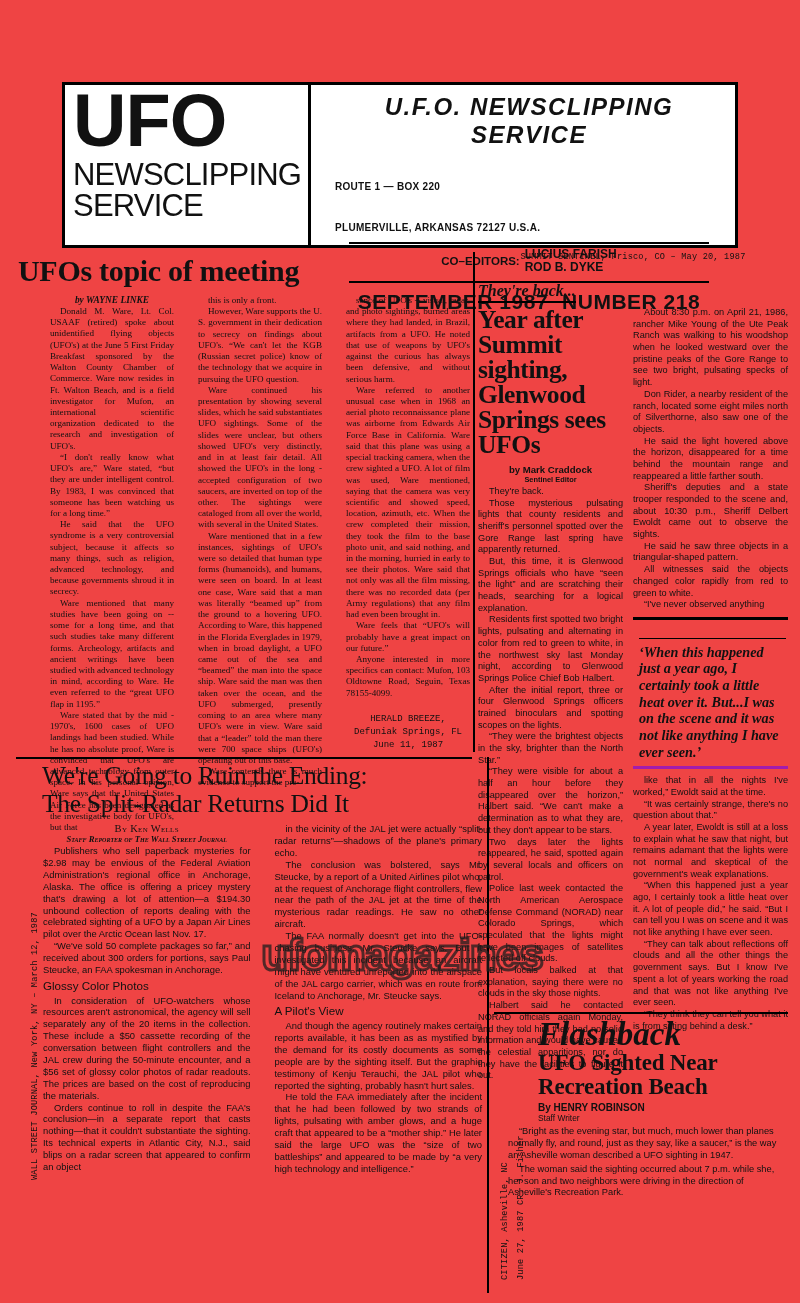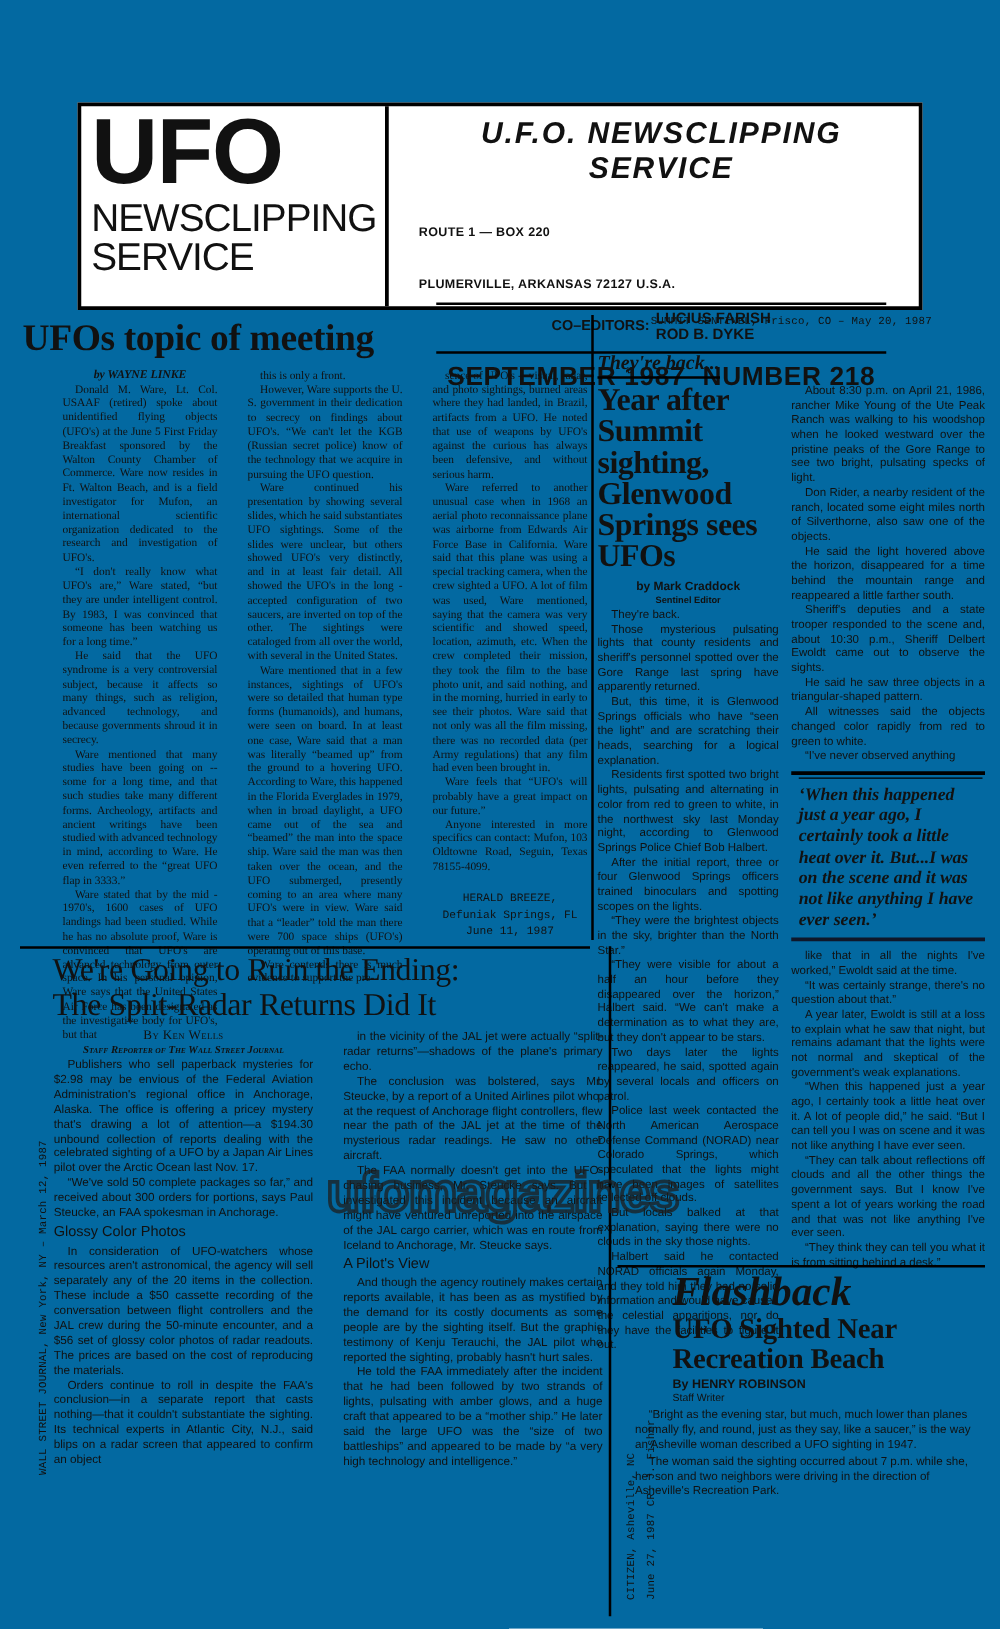--- a/index.html
+++ b/index.html
@@ -10,21 +10,21 @@
   }
   body {
     font-family: "Liberation Serif", serif;
     color: #111;
   }
   .page {
     position: relative;
     width: 800px;
     height: 1303px;
     margin: 0 auto;
-    background: #0369a1;
+    background: #ef4444;
     overflow: hidden;
   }
 
   
   .masthead {
     position: absolute;
     left: 62px; top: 82px;
     width: 676px; height: 166px;
     border: 3px solid #000;
     box-sizing: border-box;
@@ -223,22 +223,22 @@
     font-size: 9.2px;
     line-height: 1.27;
     text-align: justify;
     -webkit-hyphens: auto;
     hyphens: auto;
   }
   .sans-col p { margin: 0; text-indent: 11px; }
 
   .pullquote {
     border-top: 3px solid #000;
-    border-bottom: 3px solid #0f172a;
-    padding: 6px 2px 6px 6px;
+    border-bottom: 3px solid #a21caf;
+    padding: 22px 2px 6px 6px;
     margin: 6px 0 6px 0;
     font-family: "Liberation Serif", serif;
     font-style: italic;
     font-weight: bold;
     font-size: 14.2px;
     line-height: 1.17;
   }
   .pq-inner { border-top: 1px solid #000; padding-top: 5px; margin-top: -4px;}
 
   
@@ -409,21 +409,21 @@
 
   <div class="art1">
     <div class="art1-head">UFOs topic of meeting</div>
     <div class="art1-cols">
       <div>
         <div class="byline1">by WAYNE LINKE</div>
         <div class="col-text">
             <p>Donald M. Ware, Lt. Col. USAAF (retired) spoke about unidentified flying objects (UFO's) at the June 5 First Friday Breakfast sponsored by the Walton County Chamber of Commerce. Ware now resides in Ft. Walton Beach, and is a field investigator for Mufon, an international scientific organization dedicated to the research and investigation of UFO's.</p>
             <p>“I don't really know what UFO's are,” Ware stated, “but they are under intelligent control. By 1983, I was convinced that someone has been watching us for a long time.”</p>
             <p>He said that the UFO syndrome is a very controversial subject, because it affects so many things, such as religion, advanced technology, and because governments shroud it in secrecy.</p>
-            <p>Ware mentioned that many studies have been going on -- some for a long time, and that such studies take many different forms. Archeology, artifacts and ancient writings have been studied with advanced technology in mind, according to Ware. He even referred to the “great UFO flap in 3333.”</p>
+            <p>Ware mentioned that many studies have been going on -- some for a long time, and that such studies take many different forms. Archeology, artifacts and ancient writings have been studied with advanced technology in mind, according to Ware. He even referred to the “great UFO flap in 1195.”</p>
             <p>Ware stated that by the mid - 1970's, 1600 cases of UFO landings had been studied. While he has no absolute proof, Ware is convinced that UFO's are advanced technology from outer space. In his personal opinion, Ware says that the United States Air Force has been designated as the investigative body for UFO's, but that</p>
           </div>
       </div>
       <div>
         <div class="col-text">
             <p>this is only a front.</p>
             <p>However, Ware supports the U. S. government in their dedication to secrecy on findings about UFO's. “We can't let the KGB (Russian secret police) know of the technology that we acquire in pursuing the UFO question.</p>
             <p>Ware continued his presentation by showing several slides, which he said substantiates UFO sightings. Some of the slides were unclear, but others showed UFO's very distinctly, and in at least fair detail. All showed the UFO's in the long - accepted configuration of two saucers, are inverted on top of the other. The sightings were cataloged from all over the world, with several in the United States.</p>
             <p>Ware mentioned that in a few instances, sightings of UFO's were so detailed that human type forms (humanoids), and humans, were seen on board. In at least one case, Ware said that a man was literally “beamed up” from the ground to a hovering UFO. According to Ware, this happened in the Florida Everglades in 1979, when in broad daylight, a UFO came out of the sea and “beamed” the man into the space ship. Ware said the man was then taken over the ocean, and the UFO submerged, presently coming to an area where many UFO's were in view. Ware said that a “leader” told the man there were 700 space ships (UFO's) operating out of this base.</p>
             <p>Ware contends there is much evidence to support the pre-</p>

